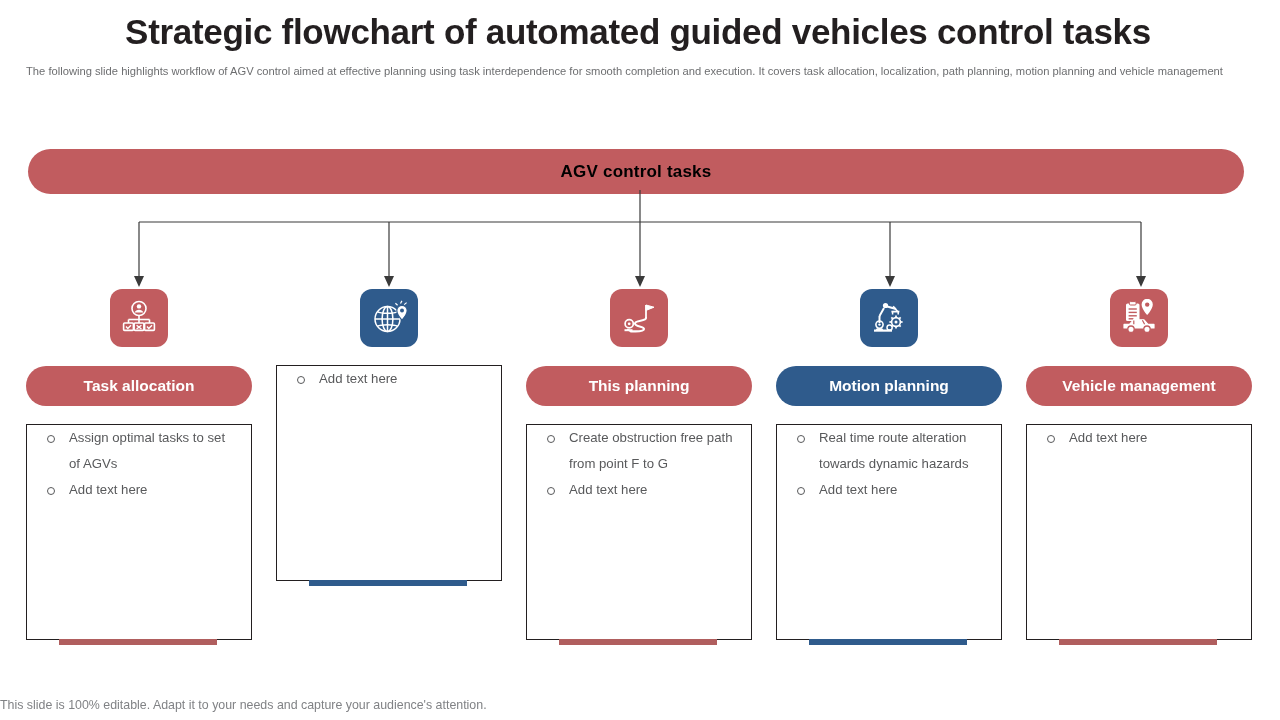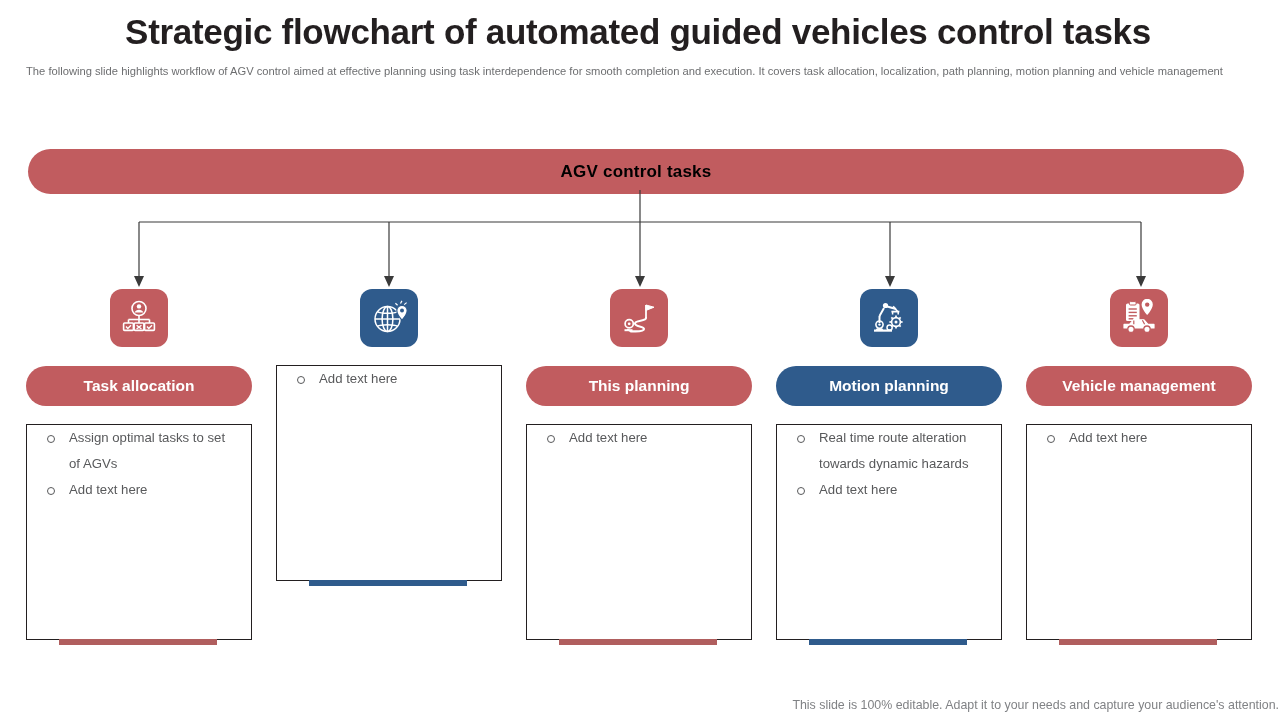--- a/index.html
+++ b/index.html
@@ -157,21 +157,21 @@
   }
   .card-underline.red  { background: #b05e5e; }
   .card-underline.blue { background: #2f5b8c; }
 
   
   .footer {
     position: absolute;
     left: 0;
     top: 698px;
     width: 1279px;
-    text-align: right;
+    text-align: left;
     font-size: 12.4px;
     color: #808285;
   }
 </style>
 </head>
 <body>
 
 <div class="slide">
 
   <div class="title">Strategic flowchart of automated guided vehicles control tasks</div>
@@ -265,20 +265,21 @@
           <circle cx="9.2" cy="24.8" r="1.4" fill="#ffffff" stroke="none"></circle>
           <path d="M7.2 30.2 L11 32.4" stroke-width="1.7"></path>
           <path d="M4.5 31.2 L12.5 31.2" stroke-width="2"></path>
         </svg>
       </div>
       <div class="pill red">
         <span>This planning</span>
       </div>
       <div class="card">
         <ul class="bullets">
+          <li>Create obstruction free path from point F to G</li>
           <li>Add text here</li>
         </ul>
         <div class="card-underline red"></div>
       </div>
     </div>
 
     <div class="col">
       <div class="icon-tile blue">
         <svg width="38" height="38" viewBox="0 0 38 38" fill="none" stroke="#ffffff" stroke-width="1.7">
           <circle cx="15.5" cy="6.5" r="2.6" fill="#ffffff" stroke="none"></circle>

